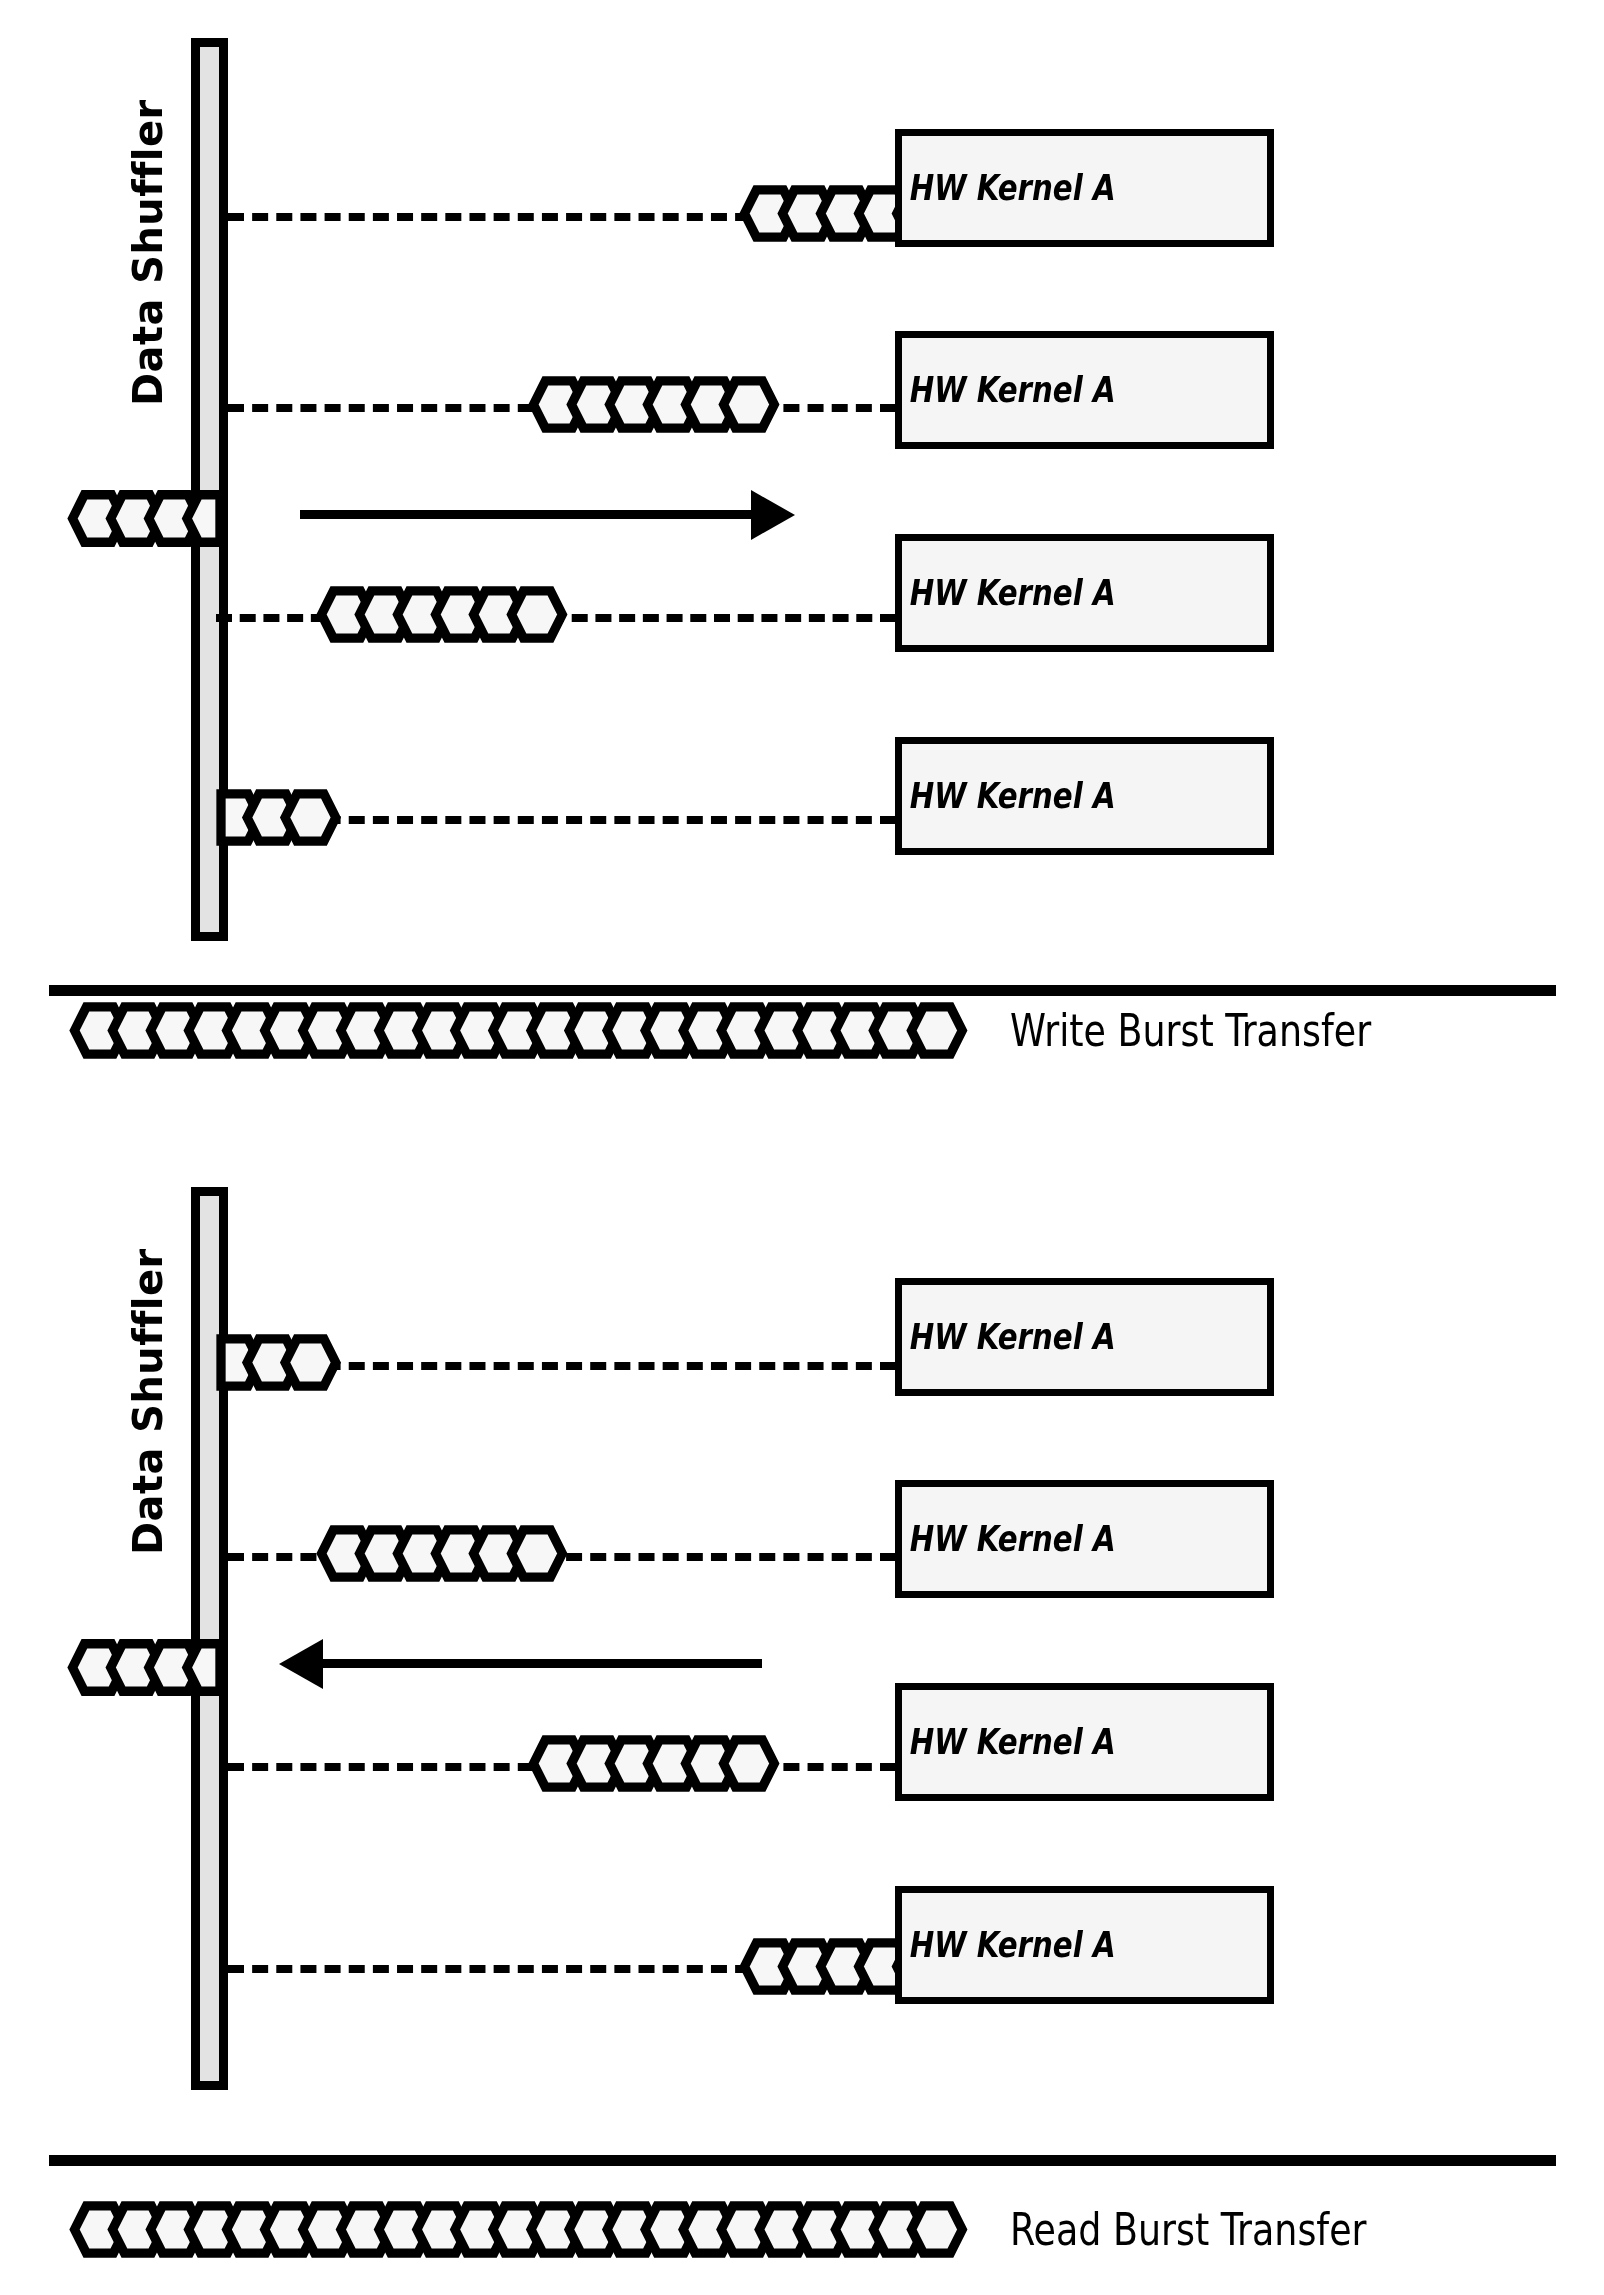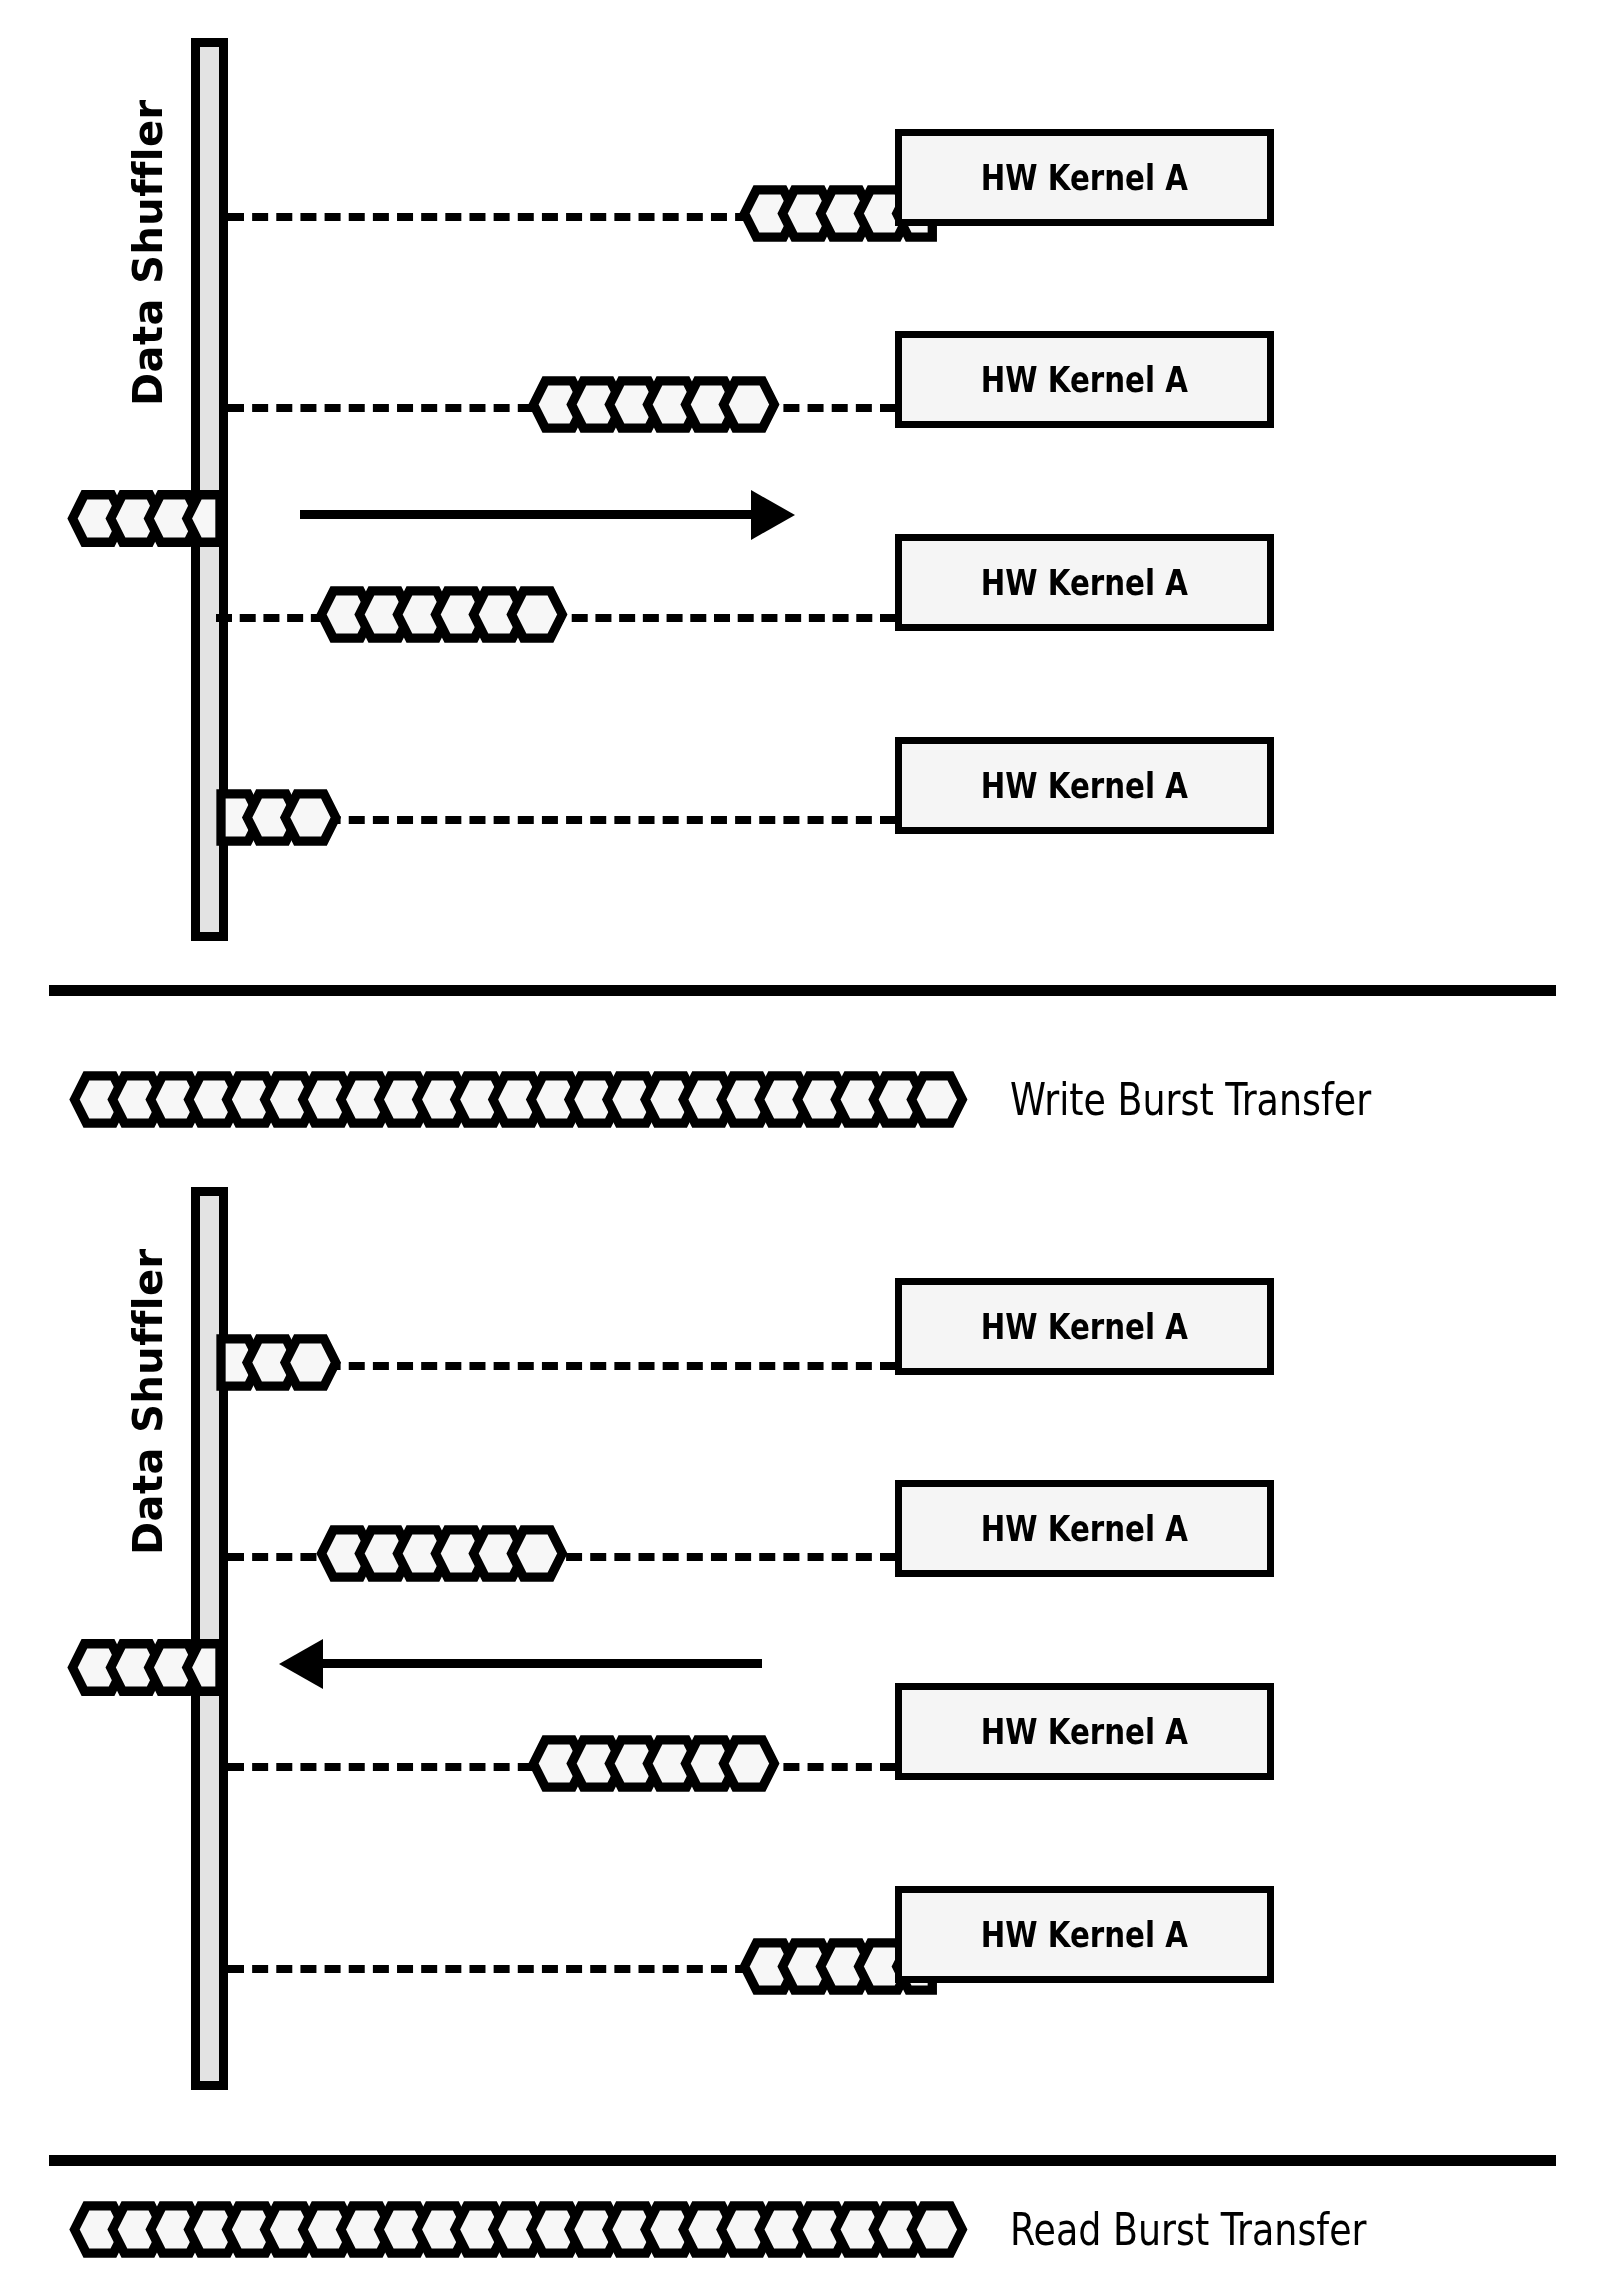--- a/index.html
+++ b/index.html
@@ -20,25 +20,25 @@
     color:#000;
     transform:rotate(-90deg);
     transform-origin:left top;
     white-space:nowrap;
     font-family:"DejaVu Sans",sans-serif;
   }
 
   
   .kernel{
     position:absolute;
-    width:379px;height:97px;
+    width:379px;height:118px;
     border:7.6px solid #000;
     background:#f5f5f5;
     box-sizing:border-box;
-    display:flex;align-items:center;justify-content:center;
+    display:flex;align-items:center;font-style:italic;
   }
   .kernel-label{
     font-weight:bold;font-size:35px;color:#000;
     font-family:"DejaVu Sans Condensed","DejaVu Sans",sans-serif;
     transform:scaleX(0.93);
     white-space:nowrap;
   }
 
   
   .dash{
@@ -150,21 +150,21 @@
     </svg>
   </div>
   <div class="kernel" style="left:895px;top:737px;">
     <span class="kernel-label">HW Kernel A</span>
   </div>
 
 </div>
 
 <div class="divider" style="top:985px;"></div>
 
-<div class="legend" style="left:61px;top:1069px;">
+<div class="legend" style="left:61px;top:1000px;">
   <div class="hexchain" style="position:relative;left:0;top:0;">
     <svg width="930" height="61" viewBox="0 0 1100 72">
       <g fill="#f7f7f7" stroke="#000" stroke-width="11">
         <polygon points="16,36 30,8 62,8 76,36 62,64 30,64"></polygon>
         <polygon points="61,36 75,8 107,8 121,36 107,64 75,64"></polygon>
         <polygon points="106,36 120,8 152,8 166,36 152,64 120,64"></polygon>
         <polygon points="151,36 165,8 197,8 211,36 197,64 165,64"></polygon>
         <polygon points="196,36 210,8 242,8 256,36 242,64 210,64"></polygon>
         <polygon points="241,36 255,8 287,8 301,36 287,64 255,64"></polygon>
         <polygon points="286,36 300,8 332,8 346,36 332,64 300,64"></polygon>

